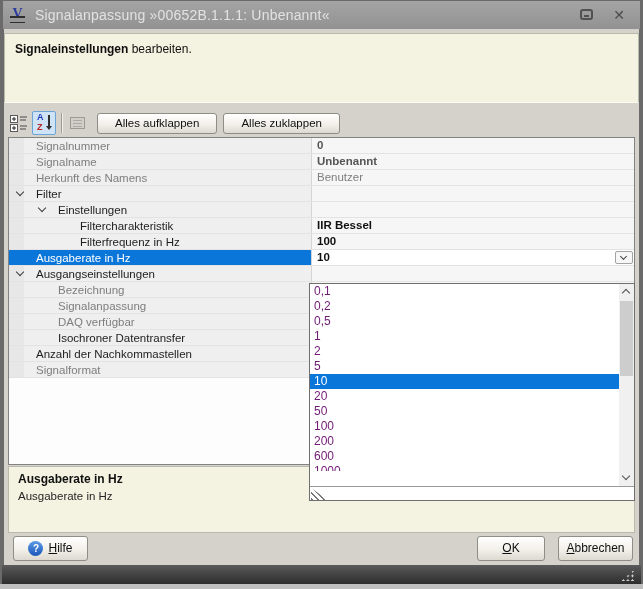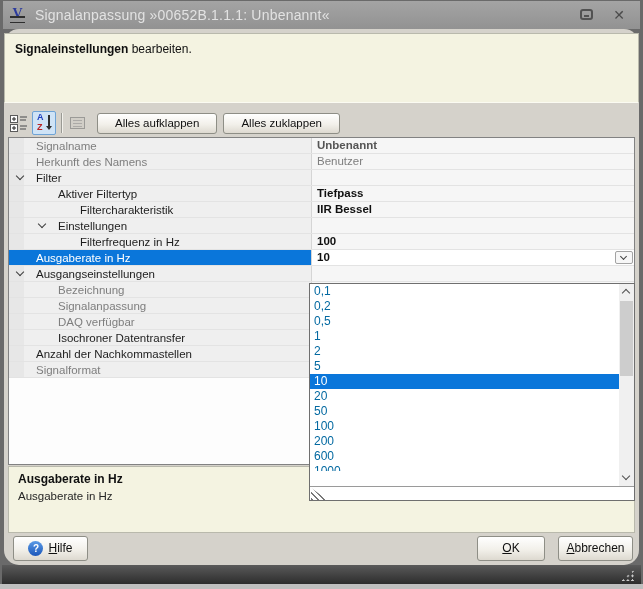--- a/index.html
+++ b/index.html
@@ -14,21 +14,21 @@
   .app-icon::after { content:""; position:absolute; left:1px; right:1px; bottom:2px; height:4px;
     border-top:2px solid #2e2e2e; border-bottom:1px solid #2e2e2e; }
   .win-title { margin-left:9px; font-size:14px; color:#e2e2e2; letter-spacing:.2px; }
   .tb-btn { position:absolute; top:7px; width:18px; height:15px; cursor:default; }
   .max-btn { right:44px; }
   .max-box { position:absolute; left:2px; top:1px; width:13px; height:11px; border:2px solid #515151; border-radius:3px; }
   .max-box::after { content:""; position:absolute; left:2px; bottom:1px; width:5px; height:2px; background:#515151; }
   .close-btn { right:12px; font:bold 14px "DejaVu Sans", sans-serif; color:#4b4b4b; text-align:center; line-height:15px; }
 
   
-  .client { position:absolute; left:4px; right:4px; top:29px; height:536px; background:#d5d2cb;border-radius:15px; }
+  .client { position:absolute; left:4px; right:4px; top:29px; height:536px; background:#d5d2cb; }
 
   .header-panel { position:absolute; left:0; top:4px; width:635px; height:70px; background:#f4f3e1;
     border:1px solid #b9b9ac; border-bottom-color:#fbfbf2; padding:8px 10px; font-size:12px; color:#101010; }
   .header-panel b { font-weight:bold; }
 
   
   .toolbar { position:absolute; left:4px; top:80px; height:28px; display:flex; align-items:center; }
   .ticon { position:relative; width:22px; height:22px; margin-right:2px; }
   .ticon svg { position:absolute; left:2px; top:3px; }
   .az-icon { width:24px; height:24px; background:#cfe3f6; border:1px solid #6ea3d6; border-radius:2px; }
@@ -65,21 +65,21 @@
     border-right:1.6px solid #3d3d3d; border-bottom:1.6px solid #3d3d3d; transform:rotate(45deg); }
   .ind0 .chev { left:8px; } .ind1 .chev { left:30px; }
   .combo-btn { position:absolute; right:1px; top:1px; width:18px; height:13px;
     background:#f7f7f7; border:1px solid #a3a3a3; border-radius:2px; }
   .combo-btn .chev { left:5px; top:2px; width:5px; height:5px; border-color:#444; border-width:1.3px; }
 
   
   .popup { position:absolute; left:309px; top:283px; width:326px; z-index:10;
     background:#fff; border:1px solid #6f6f6f; }
   .items { position:relative; height:202px; overflow:hidden; }
-  .item { height:15px; font-size:12px; line-height:15px; padding-left:4px; color:#0369a1; background:#fff; }
+  .item { height:15px; font-size:12px; line-height:15px; padding-left:4px; color:#701a75; background:#fff; }
   .item.isel { background:#0a76da; color:#fff; }
   .item.partial { height:7px; overflow:hidden; }
   .vscroll { position:absolute; right:0; top:0; width:15px; height:202px; background:#f0f0f0; }
   .sbtn { position:absolute; left:0; width:15px; height:16px; background:#f0f0f0; }
   .sbtn .chev { left:4px; border-color:#4f4f4f; border-width:1.4px; }
   .sbtn.up .chev { top:6px; transform:rotate(225deg); }
   .sbtn.down { bottom:0; } .sbtn.down .chev { top:3px; }
   .sthumb { position:absolute; left:1px; top:17px; width:13px; height:75px; background:#cdcdcd; }
   .grip-bar { position:relative; height:14px; background:#fff; border-top:1px solid #9a9a9a; }
   .popup-grip { position:absolute; left:1px; top:1px; width:17px; height:12px;
@@ -148,55 +148,55 @@
       <div class="ticon pp-icon">
         <div class="pp-box"></div>
       </div>
       <button class="btn tbtn">Alles aufklappen</button>
       <button class="btn tbtn">Alles zuklappen</button>
     </div>
 
     <div class="grid" id="grid">
         <div class="row">
           <div class="cell lab ind0 dim">
+            <span class="txt">Signalnummer</span>
+          </div>
+          <div class="cell val"><span class="v-bold-dim">0</span></div>
+        </div>
+        <div class="row">
+          <div class="cell lab ind0 dim">
             <span class="txt">Signalname</span>
           </div>
           <div class="cell val"><span class="v-bold-dim">Unbenannt</span></div>
         </div>
         <div class="row">
           <div class="cell lab ind0 dim">
             <span class="txt">Herkunft des Namens</span>
           </div>
           <div class="cell val"><span class="v-dim">Benutzer</span></div>
         </div>
         <div class="row">
           <div class="cell lab ind0">
             <span class="chev"></span>
             <span class="txt">Filter</span>
           </div>
           <div class="cell val"><span></span></div>
         </div>
         <div class="row">
           <div class="cell lab ind1">
-            <span class="txt">Aktiver Filtertyp</span>
-          </div>
-          <div class="cell val"><span class="v-bold">Tiefpass</span></div>
+            <span class="chev"></span>
+            <span class="txt">Einstellungen</span>
+          </div>
+          <div class="cell val"><span></span></div>
         </div>
         <div class="row">
           <div class="cell lab ind2">
             <span class="txt">Filtercharakteristik</span>
           </div>
           <div class="cell val"><span class="v-bold">IIR Bessel</span></div>
-        </div>
-        <div class="row">
-          <div class="cell lab ind1">
-            <span class="chev"></span>
-            <span class="txt">Einstellungen</span>
-          </div>
-          <div class="cell val"><span></span></div>
         </div>
         <div class="row">
           <div class="cell lab ind2">
             <span class="txt">Filterfrequenz in Hz</span>
           </div>
           <div class="cell val"><span class="v-bold">100</span></div>
         </div>
         <div class="row sel">
           <div class="cell lab ind0">
             <span class="txt">Ausgaberate in Hz</span>

